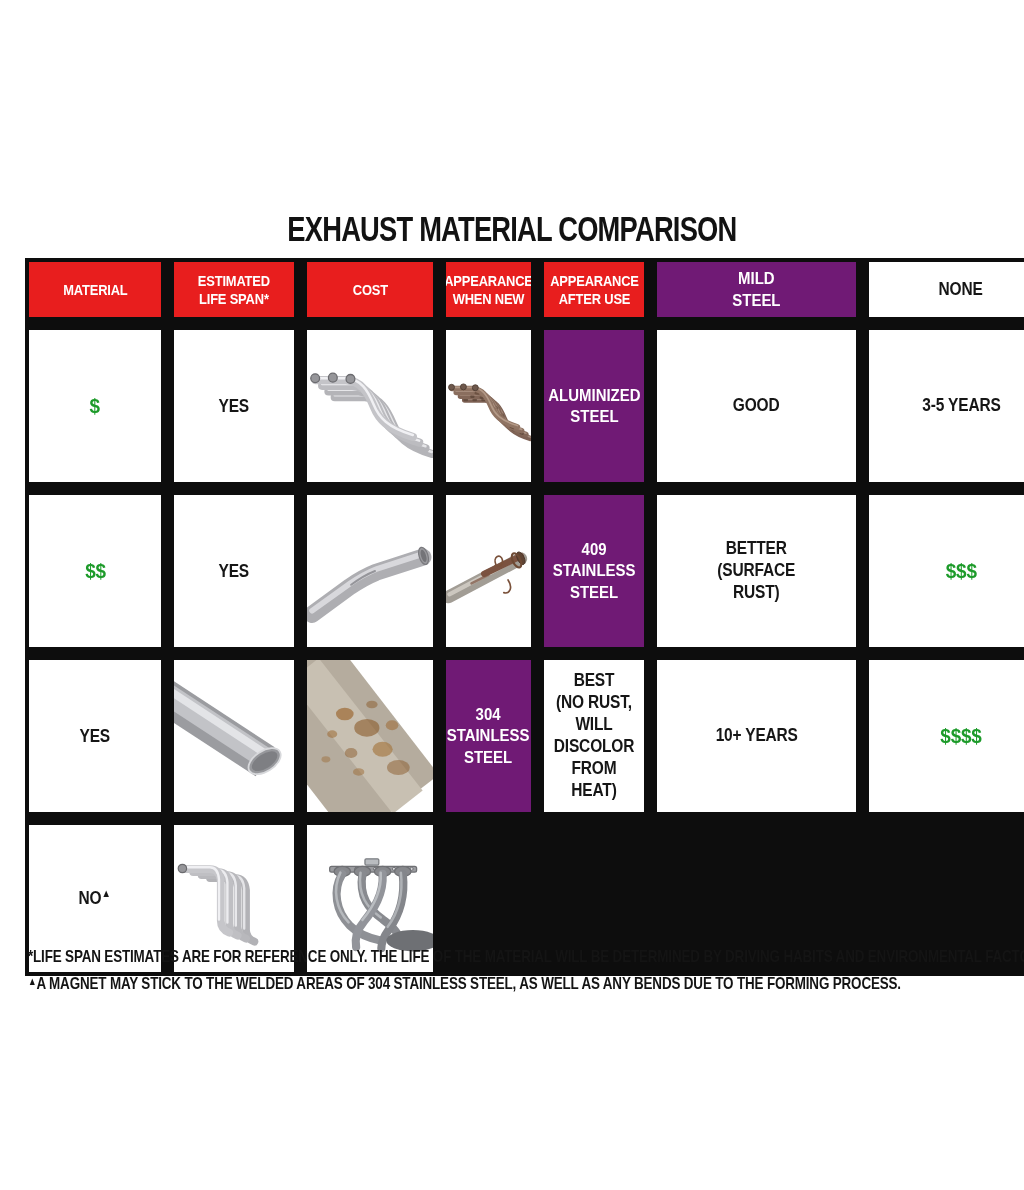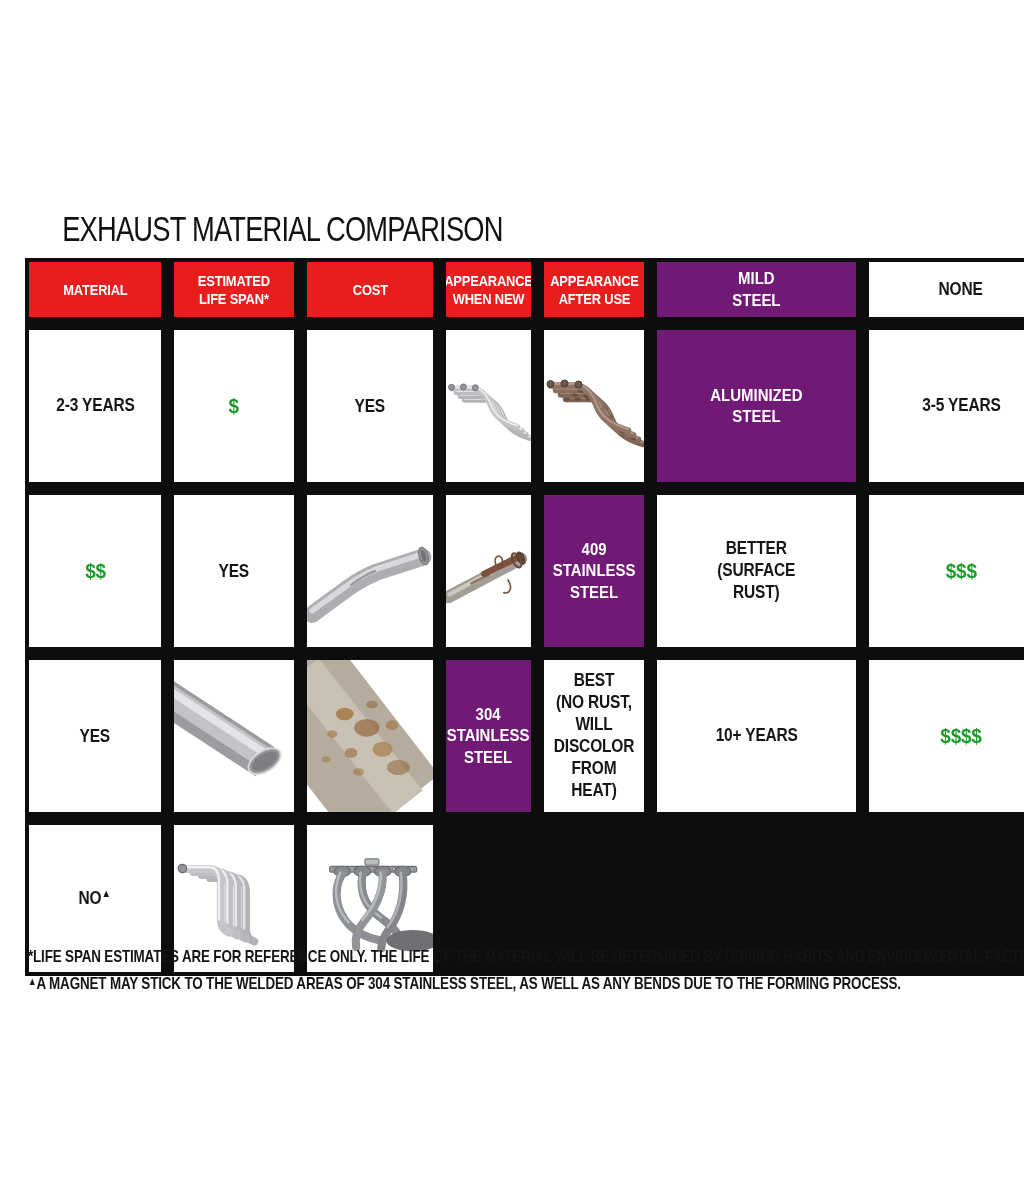--- a/index.html
+++ b/index.html
@@ -1,22 +1,22 @@
 <!DOCTYPE html>
 <html><head>
 <meta charset="utf-8">
 <style>
   html,body{margin:0;padding:0;}
   body{
     width:1024px;height:1190px;background:#ffffff;position:relative;
     font-family:"Liberation Sans", sans-serif;overflow:hidden;
   }
   .page-title{
-    position:absolute;left:0;top:210px;width:1024px;
-    font-size:35px;font-weight:normal;color:#121212;letter-spacing:-1px;
+    position:absolute;left:0;top:210px;width:1024px;text-align:center;
+    font-size:35px;font-weight:bold;color:#121212;letter-spacing:-1px;
     line-height:38px;white-space:nowrap;
   }
   .page-title .condense{display:inline-block;transform:scaleX(0.78);transform-origin:center;}
   .comp-table{
     position:absolute;left:25px;top:258px;
     display:grid;
     grid-template-columns:132px 120px 126px 85px 100px 199px 184px;
     grid-template-rows:55px 152px 152px 152px 147px;
     gap:13px;padding:4px;background:#0d0d0d;
   }
@@ -78,23 +78,20 @@
 AFTER USE</span>
     </div>
 
   <div class="cell material">
       <span class="txt">MILD
 STEEL</span>
     </div>
   <div class="cell body-cell">
       <span class="txt">NONE</span>
     </div>
-  <div class="cell body-cell">
-      <span class="txt">2-3 YEARS</span>
-    </div>
   <div class="cell body-cell cost-cell">
       <span class="txt">$</span>
     </div>
   <div class="cell body-cell">
       <span class="txt"><span>YES</span><span class="sup"></span></span>
     </div>
   <div class="cell photo-cell" title="Shiny silver long-tube exhaust headers">
     <svg viewBox="0 0 200 150">
       <g fill="none" stroke-linecap="round">
         <g transform="translate(30,27)">
@@ -148,20 +145,23 @@
         <circle cx="13" cy="31" r="7"></circle>
           <circle cx="41" cy="30" r="7"></circle>
           <circle cx="69" cy="32" r="7"></circle>
       </g>
     </svg>
   </div>
 
   <div class="cell material">
       <span class="txt">ALUMINIZED
 STEEL</span>
+    </div>
+  <div class="cell body-cell">
+      <span class="txt">GOOD</span>
     </div>
   <div class="cell body-cell">
       <span class="txt">3-5 YEARS</span>
     </div>
   <div class="cell body-cell cost-cell">
       <span class="txt">$$</span>
     </div>
   <div class="cell body-cell">
       <span class="txt"><span>YES</span><span class="sup"></span></span>
     </div>

